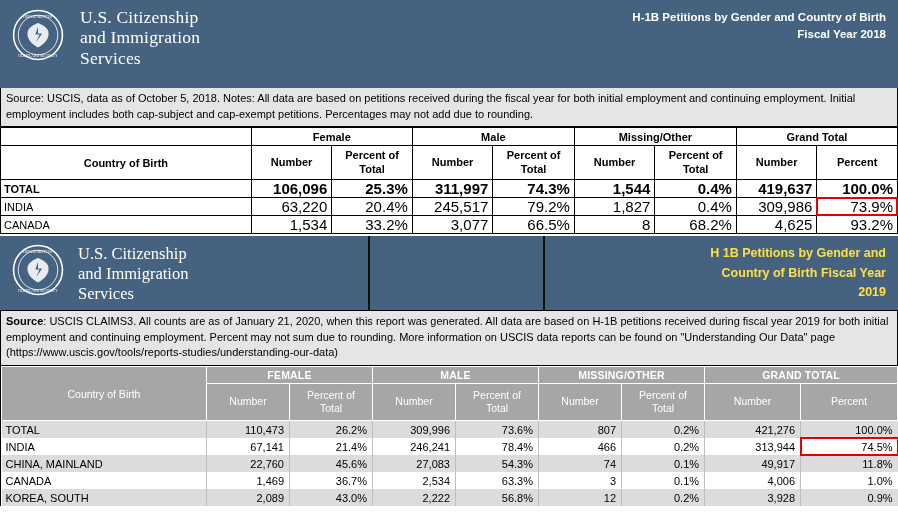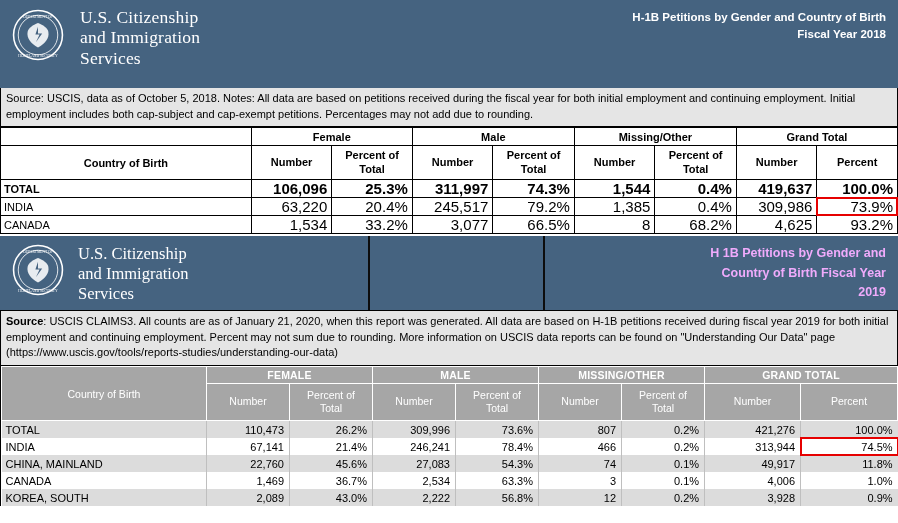--- a/index.html
+++ b/index.html
@@ -174,21 +174,21 @@
   }
   .agency-name2 {
     margin-left: 14px;
     color: #ffffff;
     font-family: "Liberation Serif", serif;
     font-size: 16.5px;
     line-height: 1.2;
     white-space: pre-line;
   }
   .banner2-title {
-    color: #f0abfc;
+    color: #fde047;
     font-size: 12.5px;
     font-weight: bold;
     line-height: 1.55;
     white-space: pre-line;
   }
 
   
   .t2 th.grp2 {
     background: #a6a6a6;
     color: #ffffff;
@@ -318,21 +318,21 @@
         <td class="num">0.4%</td>
         <td class="num">419,637</td>
         <td class="num">100.0%</td>
       </tr>
       <tr>
         <td class="lbl">INDIA</td>
         <td class="num">63,220</td>
         <td class="num">20.4%</td>
         <td class="num">245,517</td>
         <td class="num">79.2%</td>
-        <td class="num">1,385</td>
+        <td class="num">1,827</td>
         <td class="num">0.4%</td>
         <td class="num">309,986</td>
         <td class="num hl">73.9%</td>
       </tr>
       <tr>
         <td class="lbl">CANADA</td>
         <td class="num">1,534</td>
         <td class="num">33.2%</td>
         <td class="num">3,077</td>
         <td class="num">66.5%</td>

